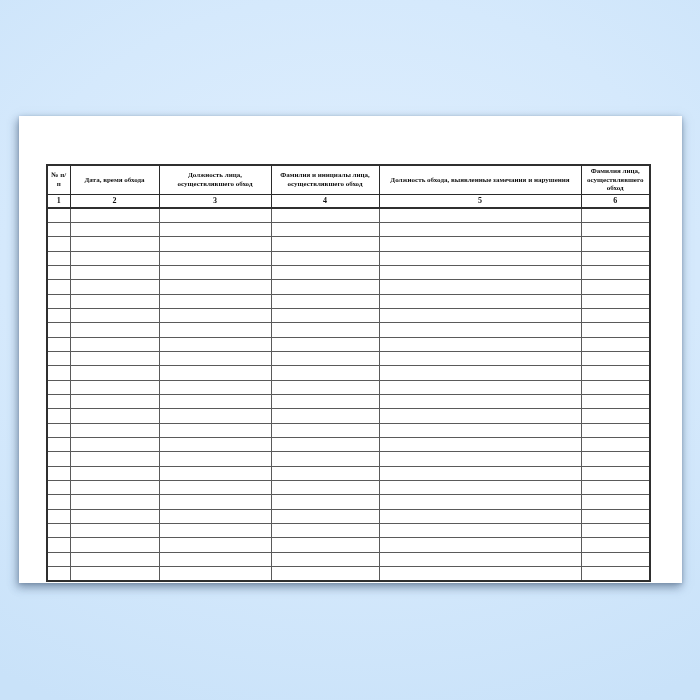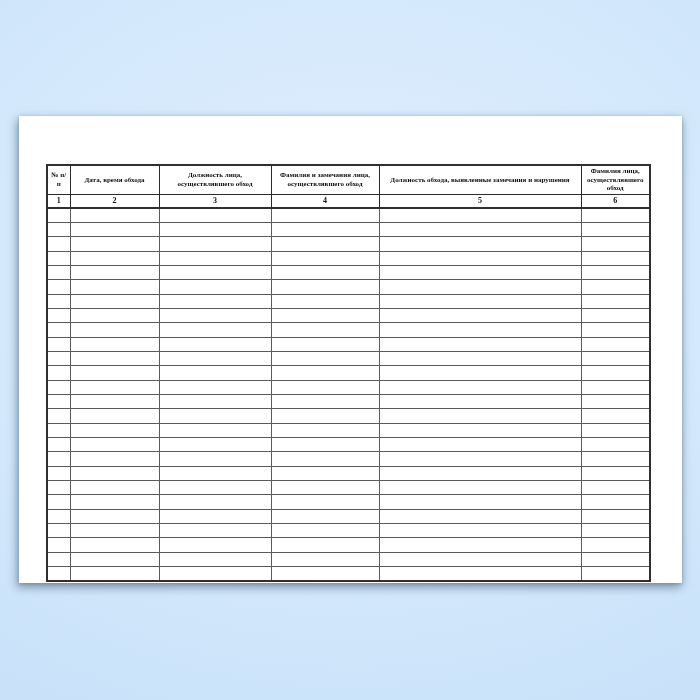--- a/index.html
+++ b/index.html
@@ -81,21 +81,21 @@
         <col class="c3">
         <col class="c4">
         <col class="c5">
         <col class="c6">
     </colgroup>
     <thead>
       <tr id="header-row">
           <th class="hdr">№ п/п</th>
           <th class="hdr">Дата, время обхода</th>
           <th class="hdr">Должность лица, осуществлявшего обход</th>
-          <th class="hdr">Фамилия и замечания лица, осуществлявшего обход</th>
+          <th class="hdr">Фамилия и инициалы лица, осуществлявшего обход</th>
           <th class="hdr">Должность обхода, выявленные замечания и нарушения</th>
           <th class="hdr">Фамилия лица, осуществлявшего обход</th>
         </tr>
       <tr id="number-row">
           <td class="num">1</td>
           <td class="num">2</td>
           <td class="num">3</td>
           <td class="num">4</td>
           <td class="num">5</td>
           <td class="num">6</td>

